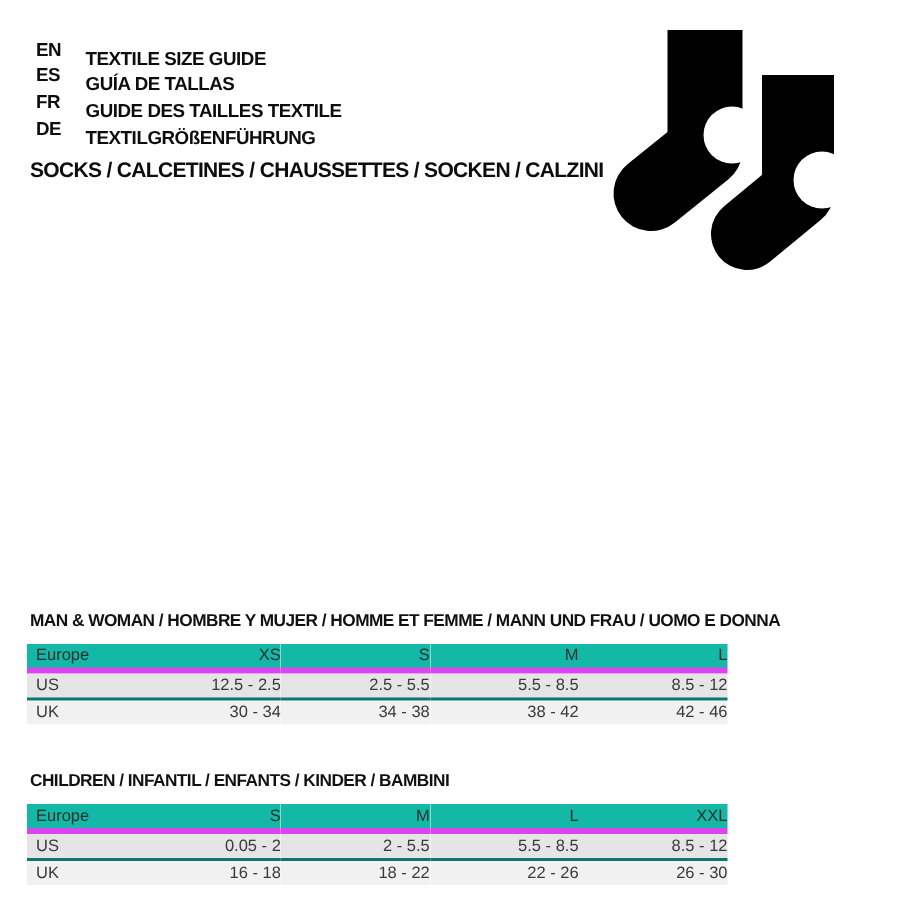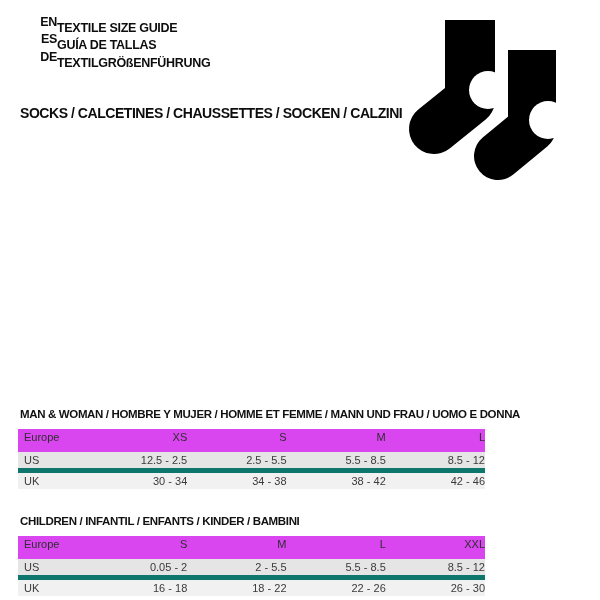--- a/index.html
+++ b/index.html
@@ -1,21 +1,21 @@
 <!DOCTYPE html>
 <html><head>
 <meta charset="utf-8">
 <style>
   html,body{margin:0;padding:0;background:#fff;}
   .canvas{
     position:relative;width:600px;height:600px;background:#ffffff;
     font-family:"Liberation Sans",sans-serif;color:#0d0d0d;overflow:hidden;
   }
   
-  .lang-block{position:absolute;left:24px;top:13px;text-align:right;}
+  .lang-block{position:absolute;left:24px;top:24px;}
   .lang-row{display:flex;align-items:center;height:17.6px;}
   .lang-code{width:33px;font-weight:700;font-size:12.5px;letter-spacing:-0.3px;white-space:nowrap;}
   .lang-label{font-weight:700;font-size:12.5px;letter-spacing:-0.3px;white-space:nowrap;margin-top:12px;}
   .category-line{
     position:absolute;left:20px;top:105px;
     font-weight:700;font-size:14px;letter-spacing:-0.45px;white-space:nowrap;
   }
   
   .socks{position:absolute;left:398px;top:10px;}
   
@@ -26,38 +26,42 @@
   table.size{
     border-collapse:collapse;width:467px;table-layout:fixed;
     font-size:11px;color:#3a3a3a;
   }
   table.size col.c0{width:70px;}
   table.size th,table.size td{
     font-weight:400;height:16px;padding:0;text-align:right;line-height:16px;
     white-space:nowrap;overflow:hidden;
   }
   table.size th:first-child,table.size td:first-child{text-align:left;padding-left:6px;}
-  table.size thead tr{background:#d946ef;color:#2e2e2e;border-bottom:7px solid #d946ef;}
+  table.size thead tr{background:#14b8a6;color:#2e2e2e;border-bottom:4px solid #d946ef;}
   table.size tbody tr{background:#e5e5e5;}
-  table.size tbody tr+tr{border-top:5px solid #0f766e;}
+  table.size tbody tr+tr{border-top:2px solid #0f766e;}
   table.size tbody tr.alt{background:#f1f1f1;height:17px;}
 </style>
 </head>
 <body>
 
 <div class="canvas">
 
   <div class="lang-block">
     <div class="lang-row">
       <span class="lang-code">EN</span>
       <span class="lang-label">TEXTILE SIZE GUIDE</span>
     </div>
     <div class="lang-row">
       <span class="lang-code">ES</span>
       <span class="lang-label">GUÍA DE TALLAS</span>
+    </div>
+    <div class="lang-row">
+      <span class="lang-code">FR</span>
+      <span class="lang-label">GUIDE DES TAILLES TEXTILE</span>
     </div>
     <div class="lang-row">
       <span class="lang-code">DE</span>
       <span class="lang-label">TEXTILGRÖßENFÜHRUNG</span>
     </div>
   </div>
 
   <div class="category-line">SOCKS / CALCETINES / CHAUSSETTES / SOCKEN / CALZINI</div>
 
   <svg class="socks" width="170" height="175" viewBox="0 0 170 175" aria-hidden="true">

